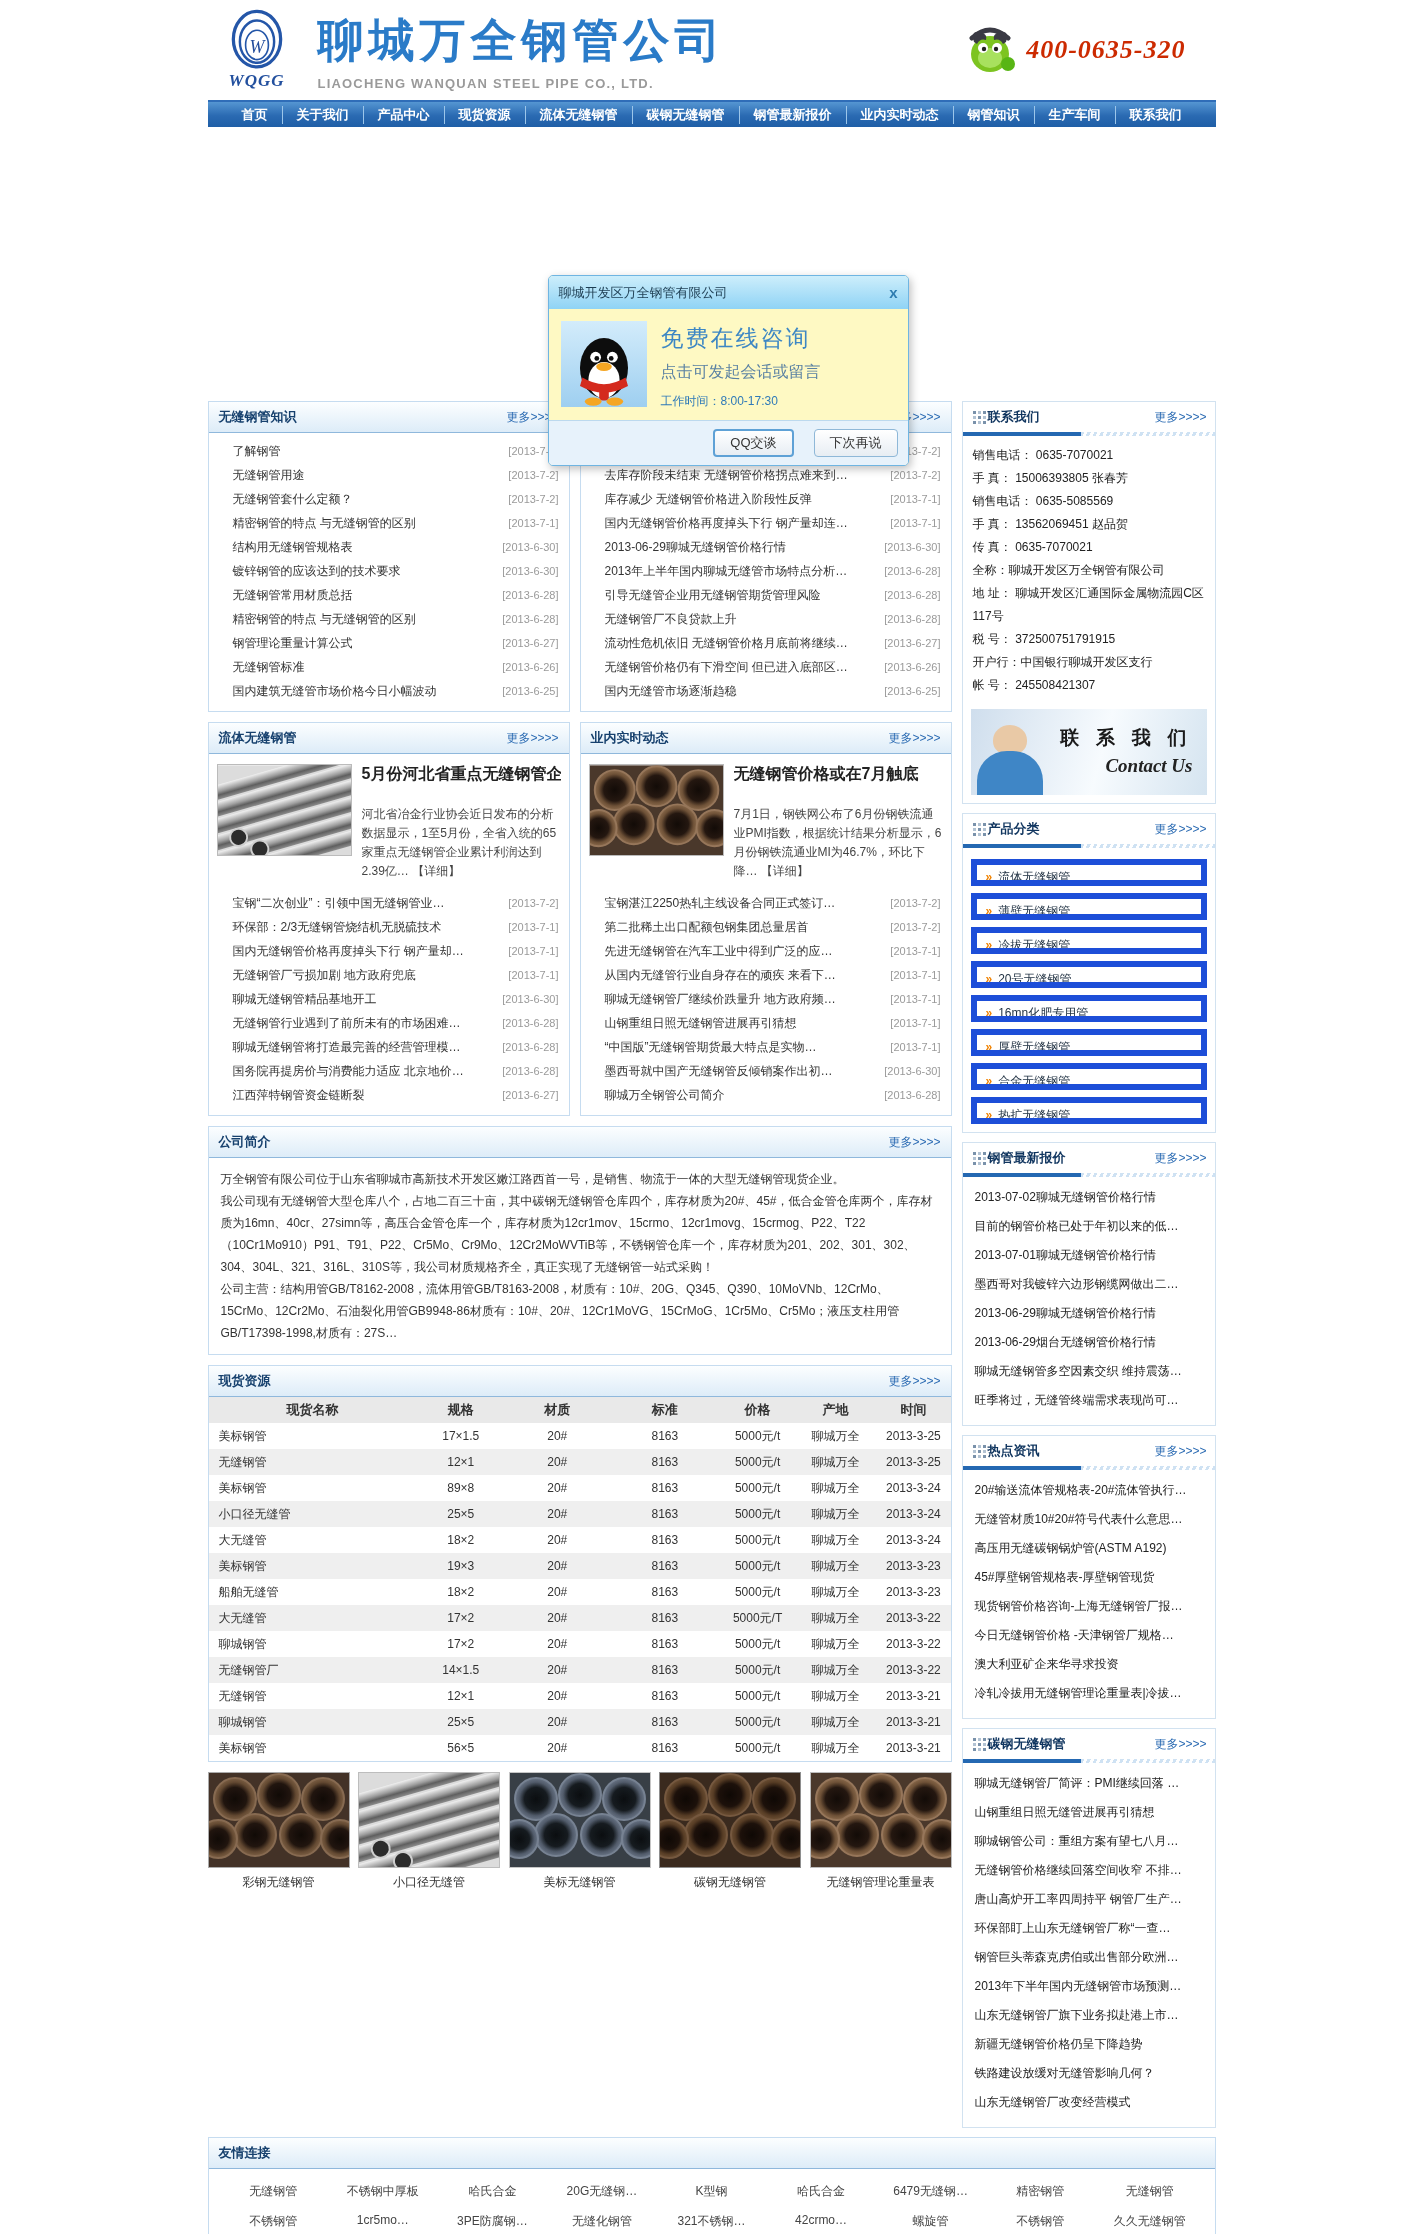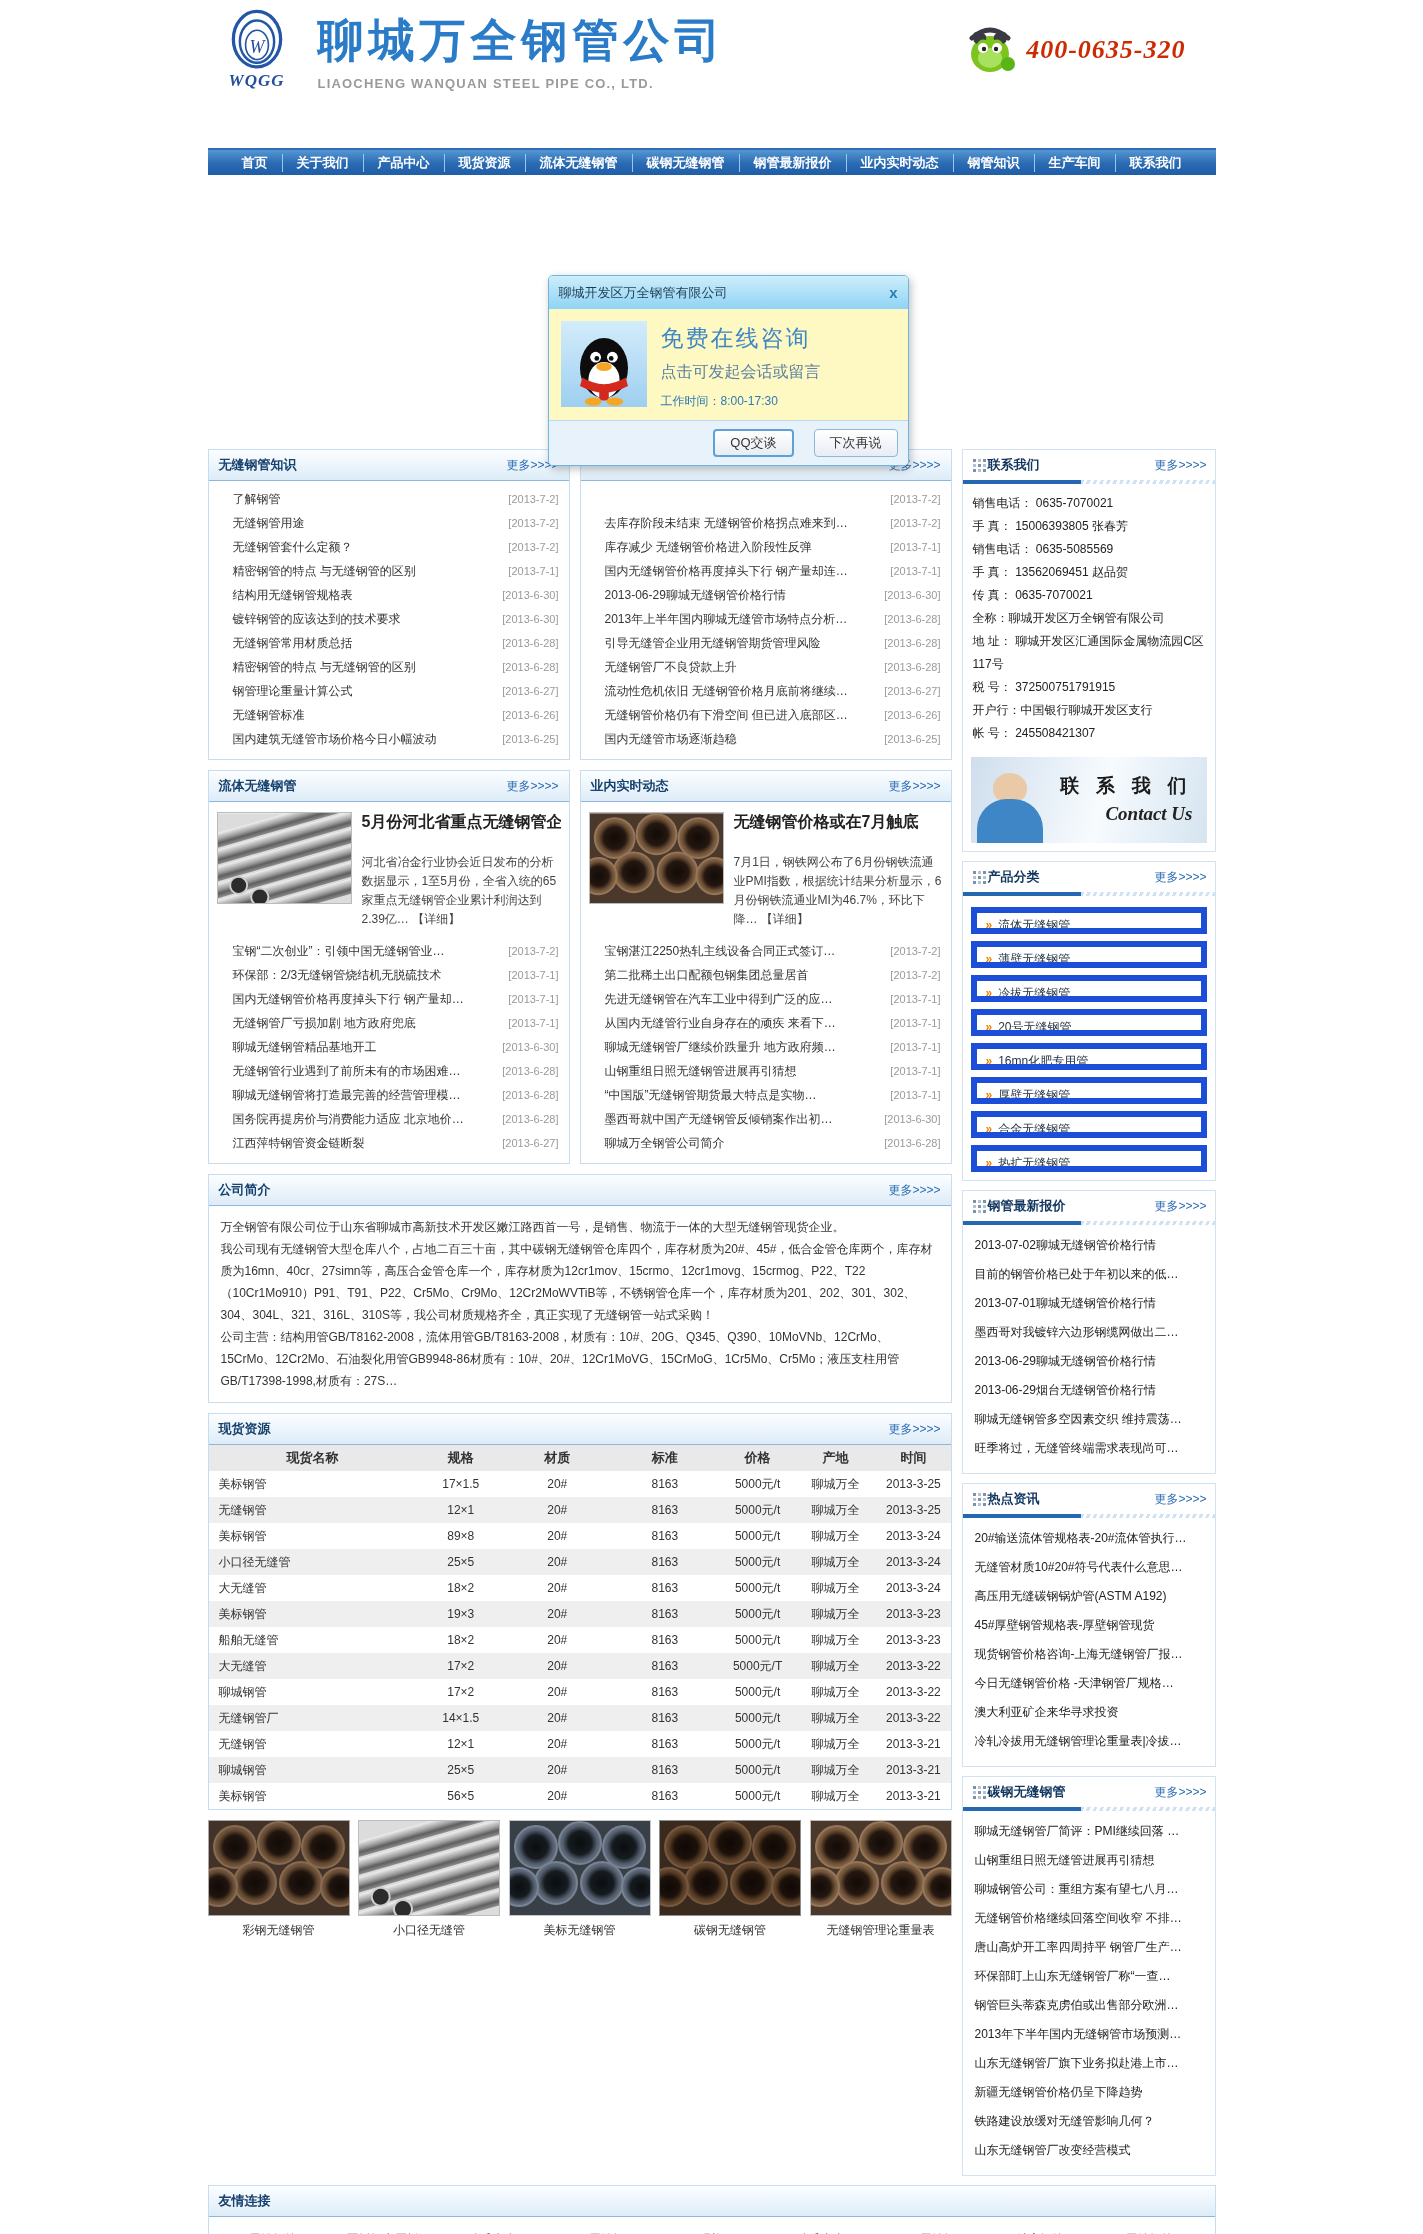--- a/index.html
+++ b/index.html
@@ -13,21 +13,21 @@
   .logo svg { display:block; margin:0 auto; }
   .logo-txt { font-family:"Liberation Serif",serif; font-style:italic; font-weight:bold; color:#23509e; font-size:17px; letter-spacing:1px; }
   .brand { margin-left:18px; }
   .brand-title { font-size:46px; font-weight:bold; color:#2a7bc8; letter-spacing:5px; }
   .brand-sub { font-size:13px; font-weight:bold; color:#9a9a9a; letter-spacing:1.2px; margin-top:4px; }
   .hotline { margin-left:auto; margin-right:30px; display:flex; align-items:center; }
   .hotline svg { margin-right:10px; }
   .hotline-num { font-family:"Liberation Serif",serif; font-style:italic; font-weight:bold; font-size:26px; color:#cc2a00; letter-spacing:1px; }
 
   
-  .nav { height:27px; background:linear-gradient(#5596d2,#2a6ab2 55%,#1f5ea6); border-top:2px solid #2f6db8; display:flex; align-items:center; justify-content:center;margin-top:48px; }
+  .nav { height:27px; background:linear-gradient(#5596d2,#2a6ab2 55%,#1f5ea6); border-top:2px solid #2f6db8; display:flex; align-items:center; justify-content:center; }
   .nav ul { display:flex; }
   .nav li { color:#fff; font-size:13px; font-weight:bold; padding:0 14px; cursor:pointer; white-space:nowrap; }
   .nav li:not(:last-child){ border-right:1px solid #9cc6ea; }
 
   .banner-space { height:274px; }
 
   
   .box { border:1px solid #c6dcf0; background:#fff; margin-bottom:10px; }
   .box-hd { height:31px; background:linear-gradient(#fcfeff,#ddecf8); border-bottom:1px solid #8fb8dc; display:flex; align-items:center; padding:0 10px; }
   .box-hd .t { font-weight:bold; font-size:13px; color:#17416e; }

